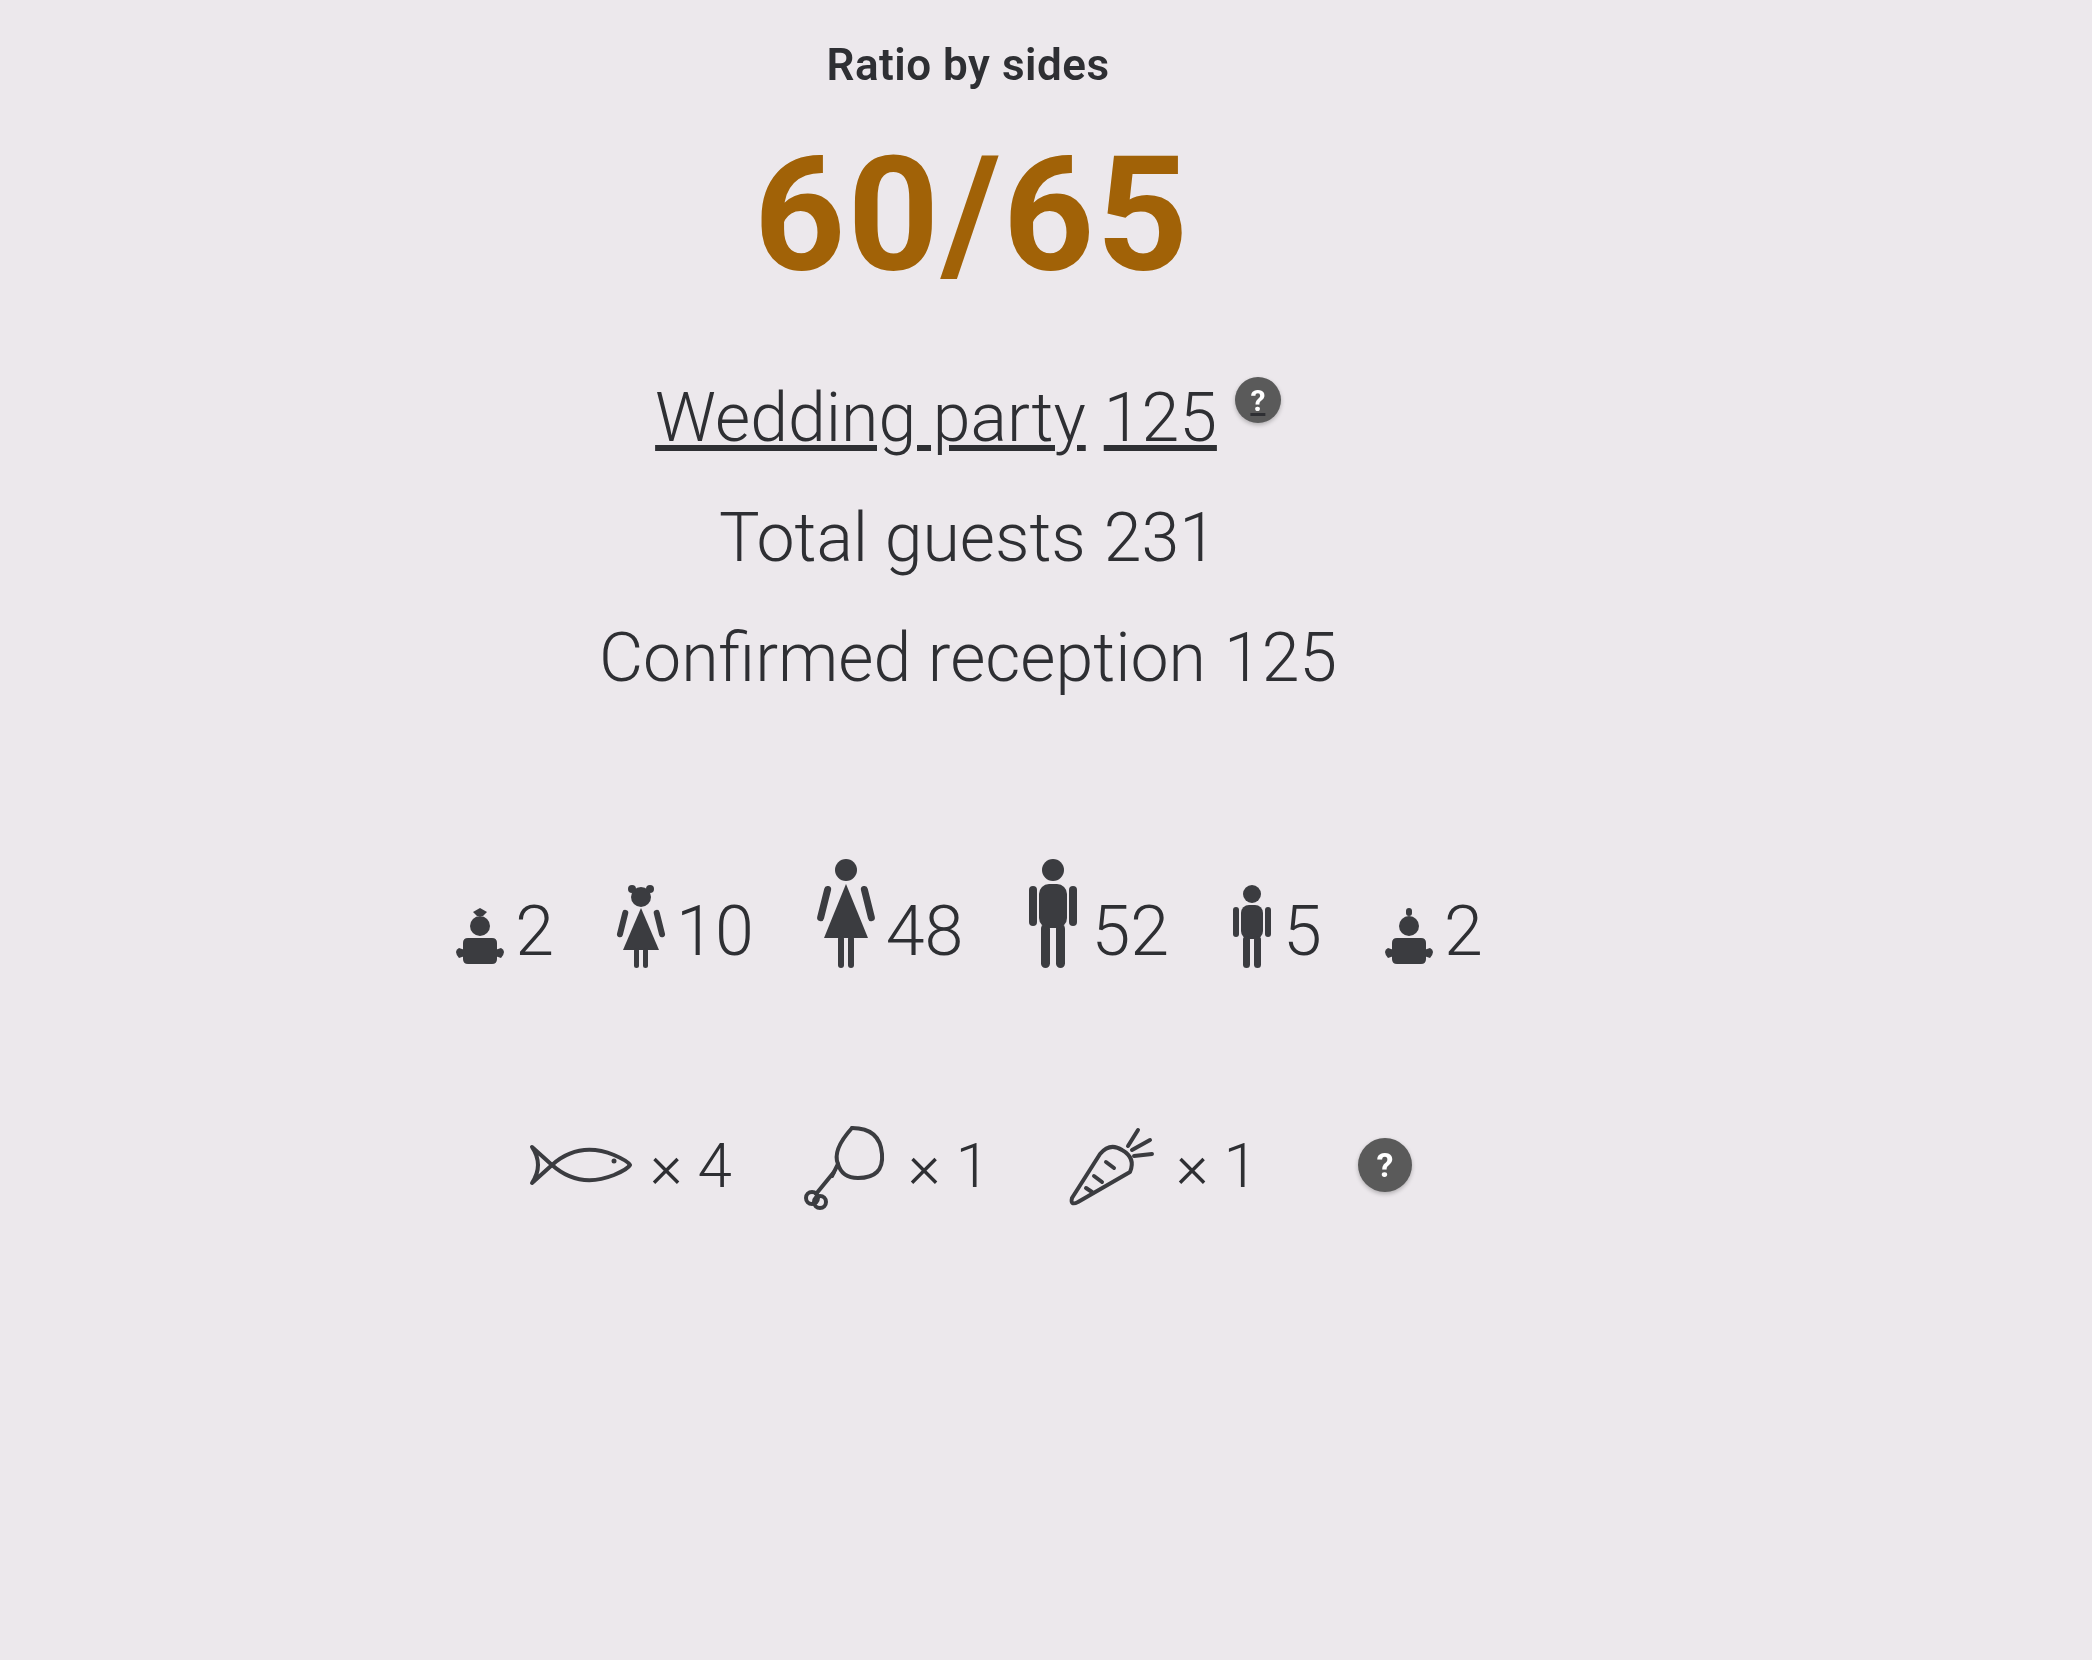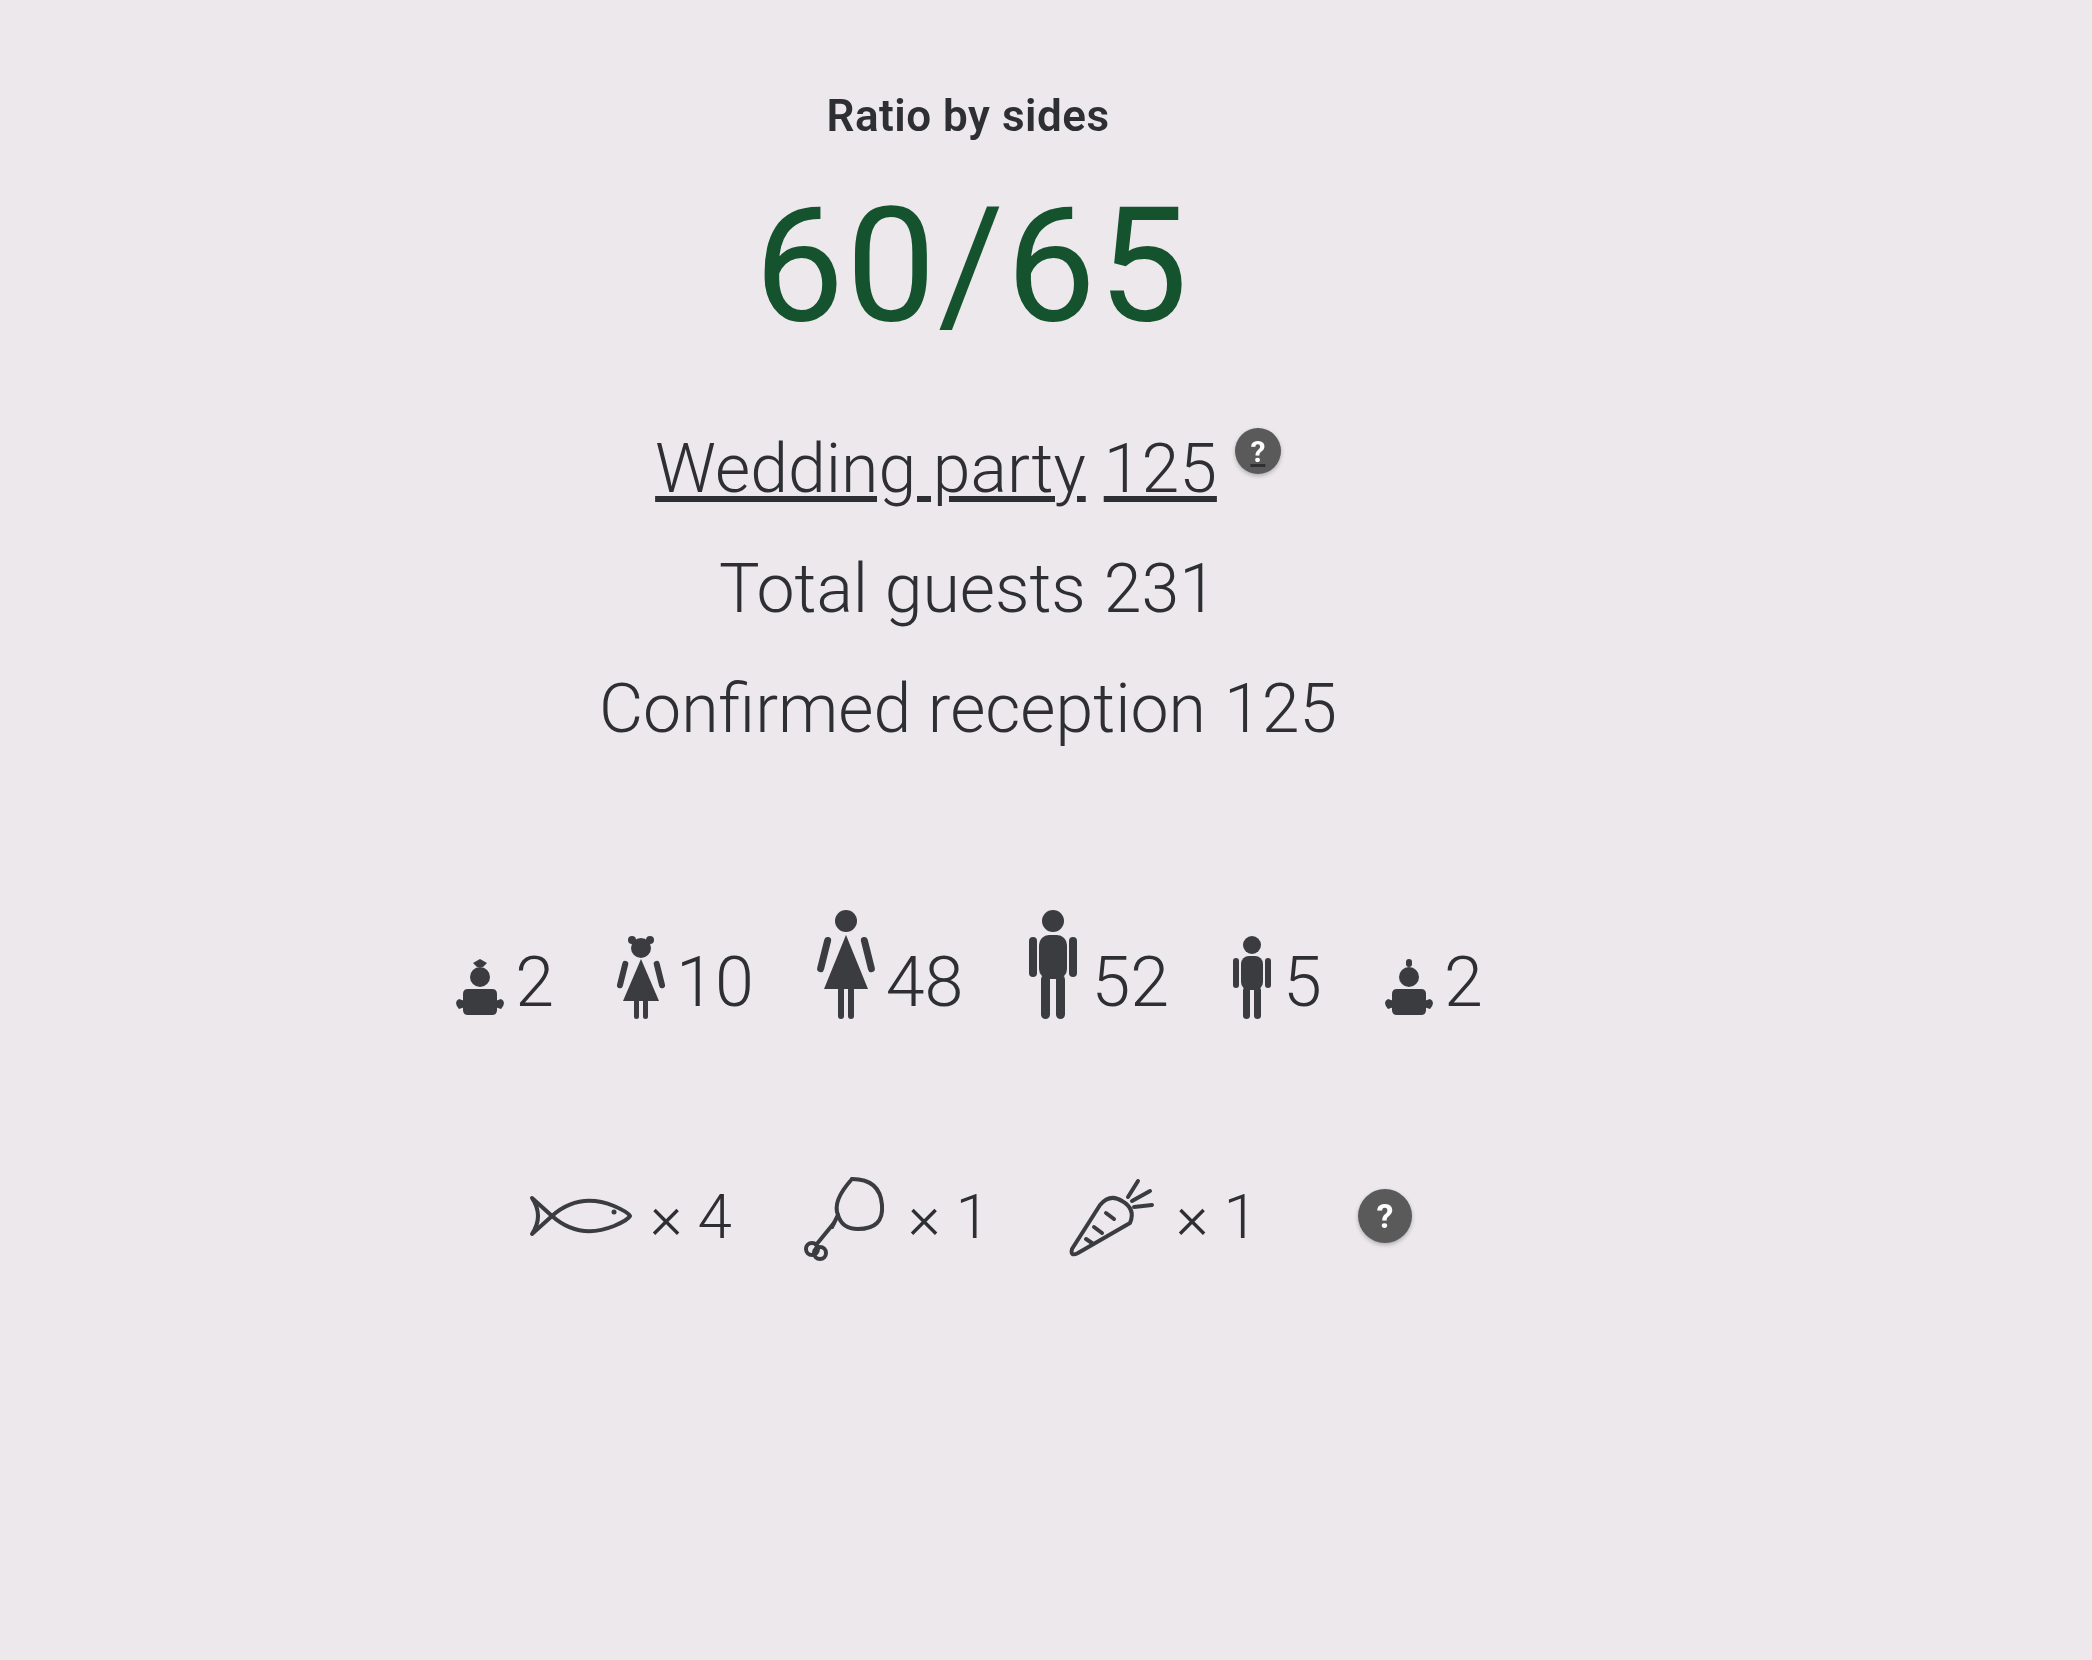--- a/index.html
+++ b/index.html
@@ -8,33 +8,33 @@
     height: 100%;
     background: #ece8ec;
     font-family: -apple-system, BlinkMacSystemFont, "Segoe UI", Roboto, "Fira Sans", "Helvetica Neue", sans-serif;
     color: #2e2f33;
   }
   .page {
     width: 1936px;
     height: 1660px;
     background: #ece8ec;
     position: relative;
-    padding-top: 90px;
+    padding-top: 39px;
     text-align: center;
   }
   .title {
     font-size: 44px;
     font-weight: 600;
     color: #2e2f33;
     letter-spacing: 0.5px;
   }
   .ratio {
     font-size: 160px;
-    font-weight: 400;
-    color: #14532d;
+    font-weight: 700;
+    color: #a16207;
     margin-top: 30px;
     letter-spacing: 2px;
     margin-left: 8px;
   }
   .line {
     font-size: 68px;
     font-weight: 300;
     color: #2e2f33;
     display: flex;
     align-items: center;

